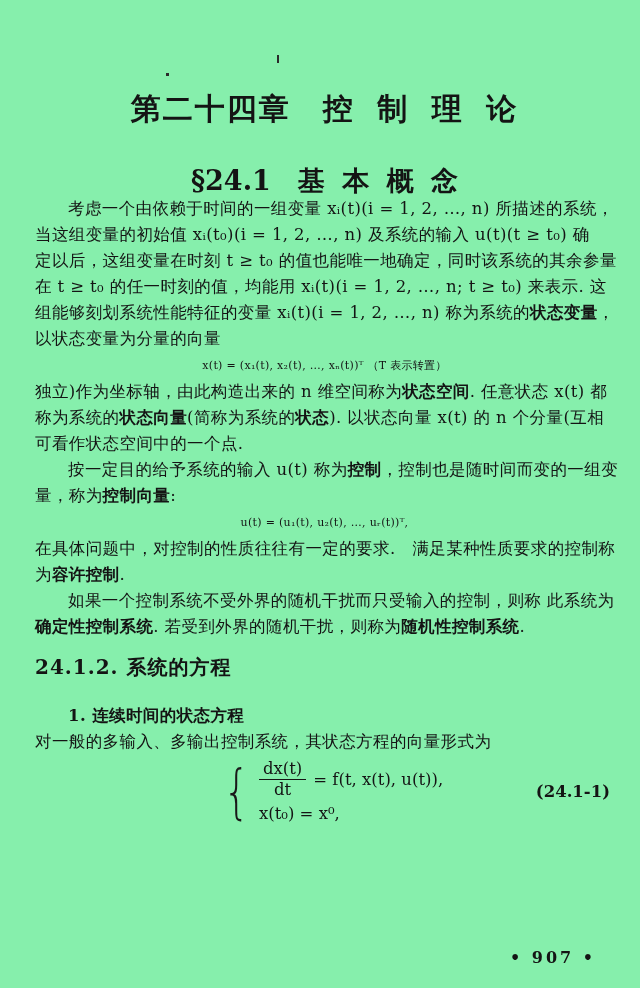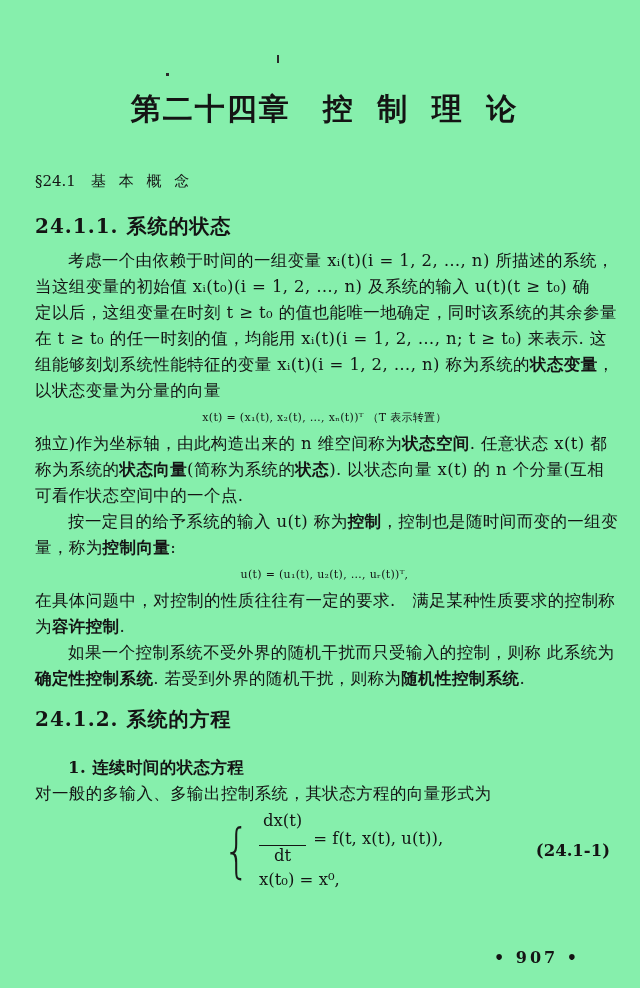--- a/index.html
+++ b/index.html
@@ -9,22 +9,22 @@
     font-family:"DejaVu Serif","DejaVu Sans",serif;
   }
   .content { padding:0 26px 0 35px; }
 
   .chapter {
     margin:88px 0 0 0; text-align:center;
     font-size:30px; font-weight:bold; letter-spacing:2px; word-spacing:10px;
     line-height:42px;
   }
   .section {
-    margin:36px 0 0 0; 
-    font-size:15px; font-weight:normal; word-spacing:8px; line-height:30px;
+    margin:36px 0 0 0; text-align:center;
+    font-size:27px; font-weight:bold; word-spacing:8px; line-height:30px;
   }
   .h3 {
     margin:16px 0 8px 0; font-size:20px; font-weight:bold;
     letter-spacing:1px; line-height:28px;
   }
   .h3.second { margin-top:13px; margin-bottom:22px; }
 
   .tline {
     line-height:26px; font-size:16.5px; letter-spacing:0.4px;
     white-space:nowrap;
@@ -41,46 +41,45 @@
     margin:4px 0 2px 0; padding-left:183px;
   }
   .eqbrace {
     font-family:"DejaVu Sans",sans-serif;
     font-size:58px; font-weight:300; line-height:58px;
     transform:scaleX(0.72); margin-right:4px; color:#191919;
   }
   .eqlines { display:flex; flex-direction:column; gap:5px; font-size:16.5px; }
   .eqline1 { display:flex; align-items:center; }
   .frac { display:inline-block; text-align:center; margin-right:7px; }
-  .frac .num { display:block; border-bottom:1.5px solid #141414; padding:0 4px 15px 4px; line-height:19px; }
+  .frac .num { display:block; border-bottom:1.5px solid #141414; padding:0 4px 1px 4px; line-height:19px; }
   .frac .den { display:block; padding-top:1px; line-height:18px; }
   .eqline2 { line-height:20px; }
   .eqlabel { margin-left:auto; font-size:16.5px; font-weight:bold; padding-right:4px; }
 
   .pagenum {
-    position:absolute; right:60px; bottom:21px;
+    position:absolute; right:44px; bottom:21px;
     font-size:16px; font-weight:bold; letter-spacing:3px;
   }
 
   .speck { position:absolute; background:#2a2a2a; }
   .speck.s1 { left:277px; top:55px; width:2px; height:8px; }
   .speck.s2 { left:166px; top:73px; width:3px; height:3px; }
 </style>
 </head>
 <body>
 
 <div class="page">
   <div class="speck s1"></div>
   <div class="speck s2"></div>
 
   <div class="content">
     <h1 class="chapter">第二十四章　控 制 理 论</h1>
     <h2 class="section">§24.1　基 本 概 念</h2>
 
-    <h3 class="h3">24.1.1. 系统的状态</h3>
 
     <div class="tline indent">考虑一个由依赖于时间的一组变量 xᵢ(t)(i = 1, 2, …, n) 所描述的系统，</div>
     <div class="tline">当这组变量的初始值 xᵢ(t₀)(i = 1, 2, …, n) 及系统的输入 u(t)(t ≥ t₀) 确</div>
     <div class="tline">定以后，这组变量在时刻 t ≥ t₀ 的值也能唯一地确定，同时该系统的其余参量</div>
     <div class="tline">在 t ≥ t₀ 的任一时刻的值，均能用 xᵢ(t)(i = 1, 2, …, n; t ≥ t₀) 来表示. 这</div>
     <div class="tline">组能够刻划系统性能特征的变量 xᵢ(t)(i = 1, 2, …, n) 称为系统的<b>状态变量</b>，</div>
     <div class="tline">以状态变量为分量的向量</div>
     <div class="formula">x(t) = (x₁(t), x₂(t), …, xₙ(t))ᵀ （T 表示转置）</div>
     <div class="tline">独立)作为坐标轴，由此构造出来的 n 维空间称为<b>状态空间</b>. 任意状态 x(t) 都</div>
     <div class="tline">称为系统的<b>状态向量</b>(简称为系统的<b>状态</b>). 以状态向量 x(t) 的 n 个分量(互相</div>

